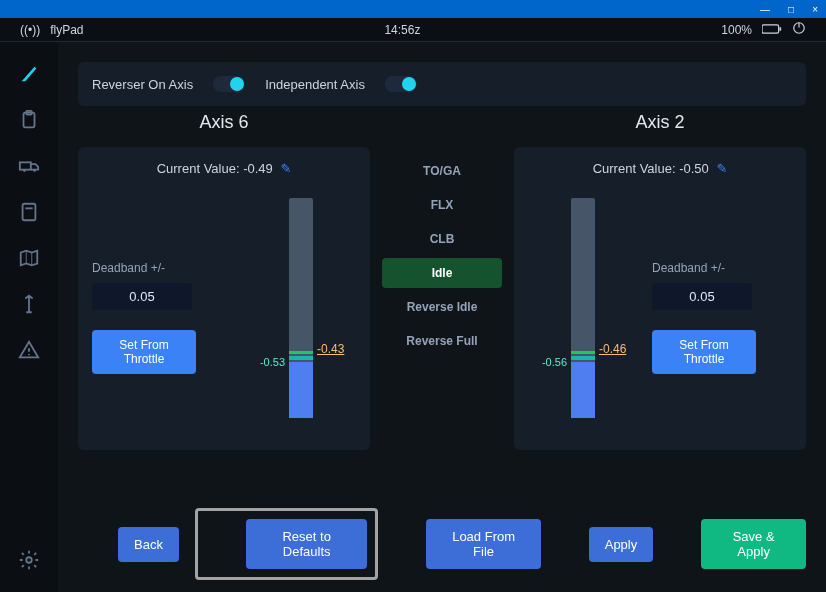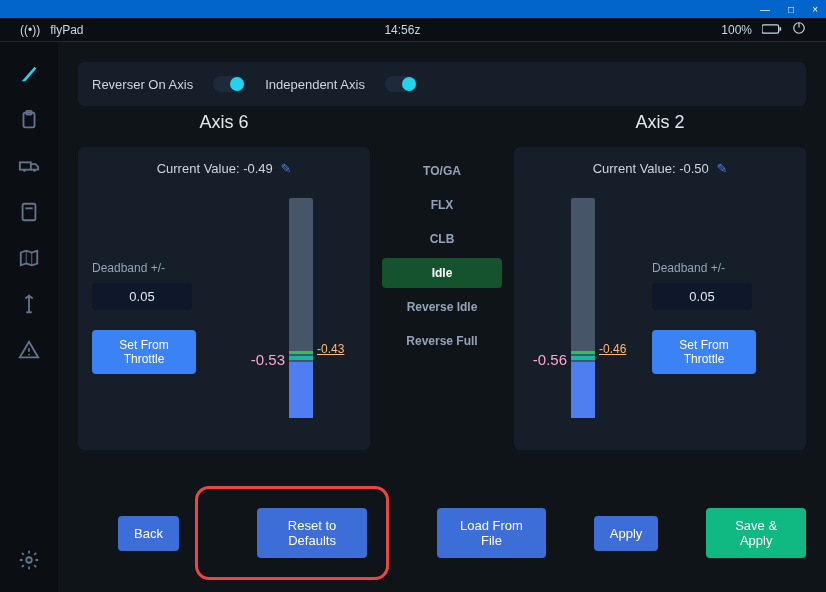--- a/index.html
+++ b/index.html
@@ -39,35 +39,35 @@
 .controls-col { width: 140px; display: flex; flex-direction: column; justify-content: center; gap: 6px; padding-top: 18px; }
 .deadband-label { font-size: 12px; color: #94a3b8; margin-bottom: 2px; }
 .deadband-input { background: #0f172a; border: none; border-radius: 4px; padding: 6px 8px; color: #e2e8f0; font-size: 13px; text-align: center; width: 100px; }
 .set-btn { background: #3b82f6; color: #fff; border: none; border-radius: 4px; padding: 8px 10px; font-size: 12px; cursor: pointer; margin-top: 14px; width: 104px; }
 
 .gauge-col { flex: 1; display: flex; align-items: center; justify-content: center; position: relative; }
 .gauge-bar { width: 24px; height: 220px; background: #475569; border-radius: 2px; position: relative; }
 .gauge-fill { position: absolute; bottom: 0; left: 0; right: 0; background: #4f7ef0; }
 .gauge-marker { position: absolute; left: 0; right: 0; height: 4px; background: #14b8a6; }
 .gauge-marker2 { position: absolute; left: 0; right: 0; height: 3px; background: #22c55e; }
-.gauge-label-left { position: absolute; right: 28px; font-size: 15px; color: #f9a8d4; }
+.gauge-label-left { position: absolute; right: 28px; font-size: 11px; color: #5eead4; }
 .gauge-label-right { position: absolute; left: 28px; font-size: 12px; color: #fdba74; text-decoration: underline; }
 
 .detent-col { width: 120px; display: flex; flex-direction: column; justify-content: flex-start; padding-top: 44px; gap: 4px; font-weight: bold; }
 .detent-item { text-align: center; font-size: 12px; color: #94a3b8; padding: 8px 4px; border-radius: 4px; cursor: pointer; }
 .detent-item.active { background: #14532d; color: #fff; }
 
 .content-spacer { flex: 1; }
 
 .footer { display: flex; align-items: center; gap: 8px; }
 .footer .spacer { flex: 1; }
 .btn { border: none; border-radius: 4px; padding: 10px 16px; font-size: 13px; cursor: pointer; color: #fff; margin-left: 40px; }
 .btn-blue { background: #3d6ed8; }
 .btn-green { background: #10b981; }
-.highlight-box { border: 3px solid #ef4444; border-radius: 14px; padding: 19px; display: inline-block; }
+.highlight-box { border: 3px solid #a3a3a3; border-radius: 4px; padding: 8px; display: inline-block; }
 </style>
 </head>
 <body>
 
 <div class="titlebar">
   <span>—</span>
   <span>□</span>
   <span>×</span>
 </div>
 

